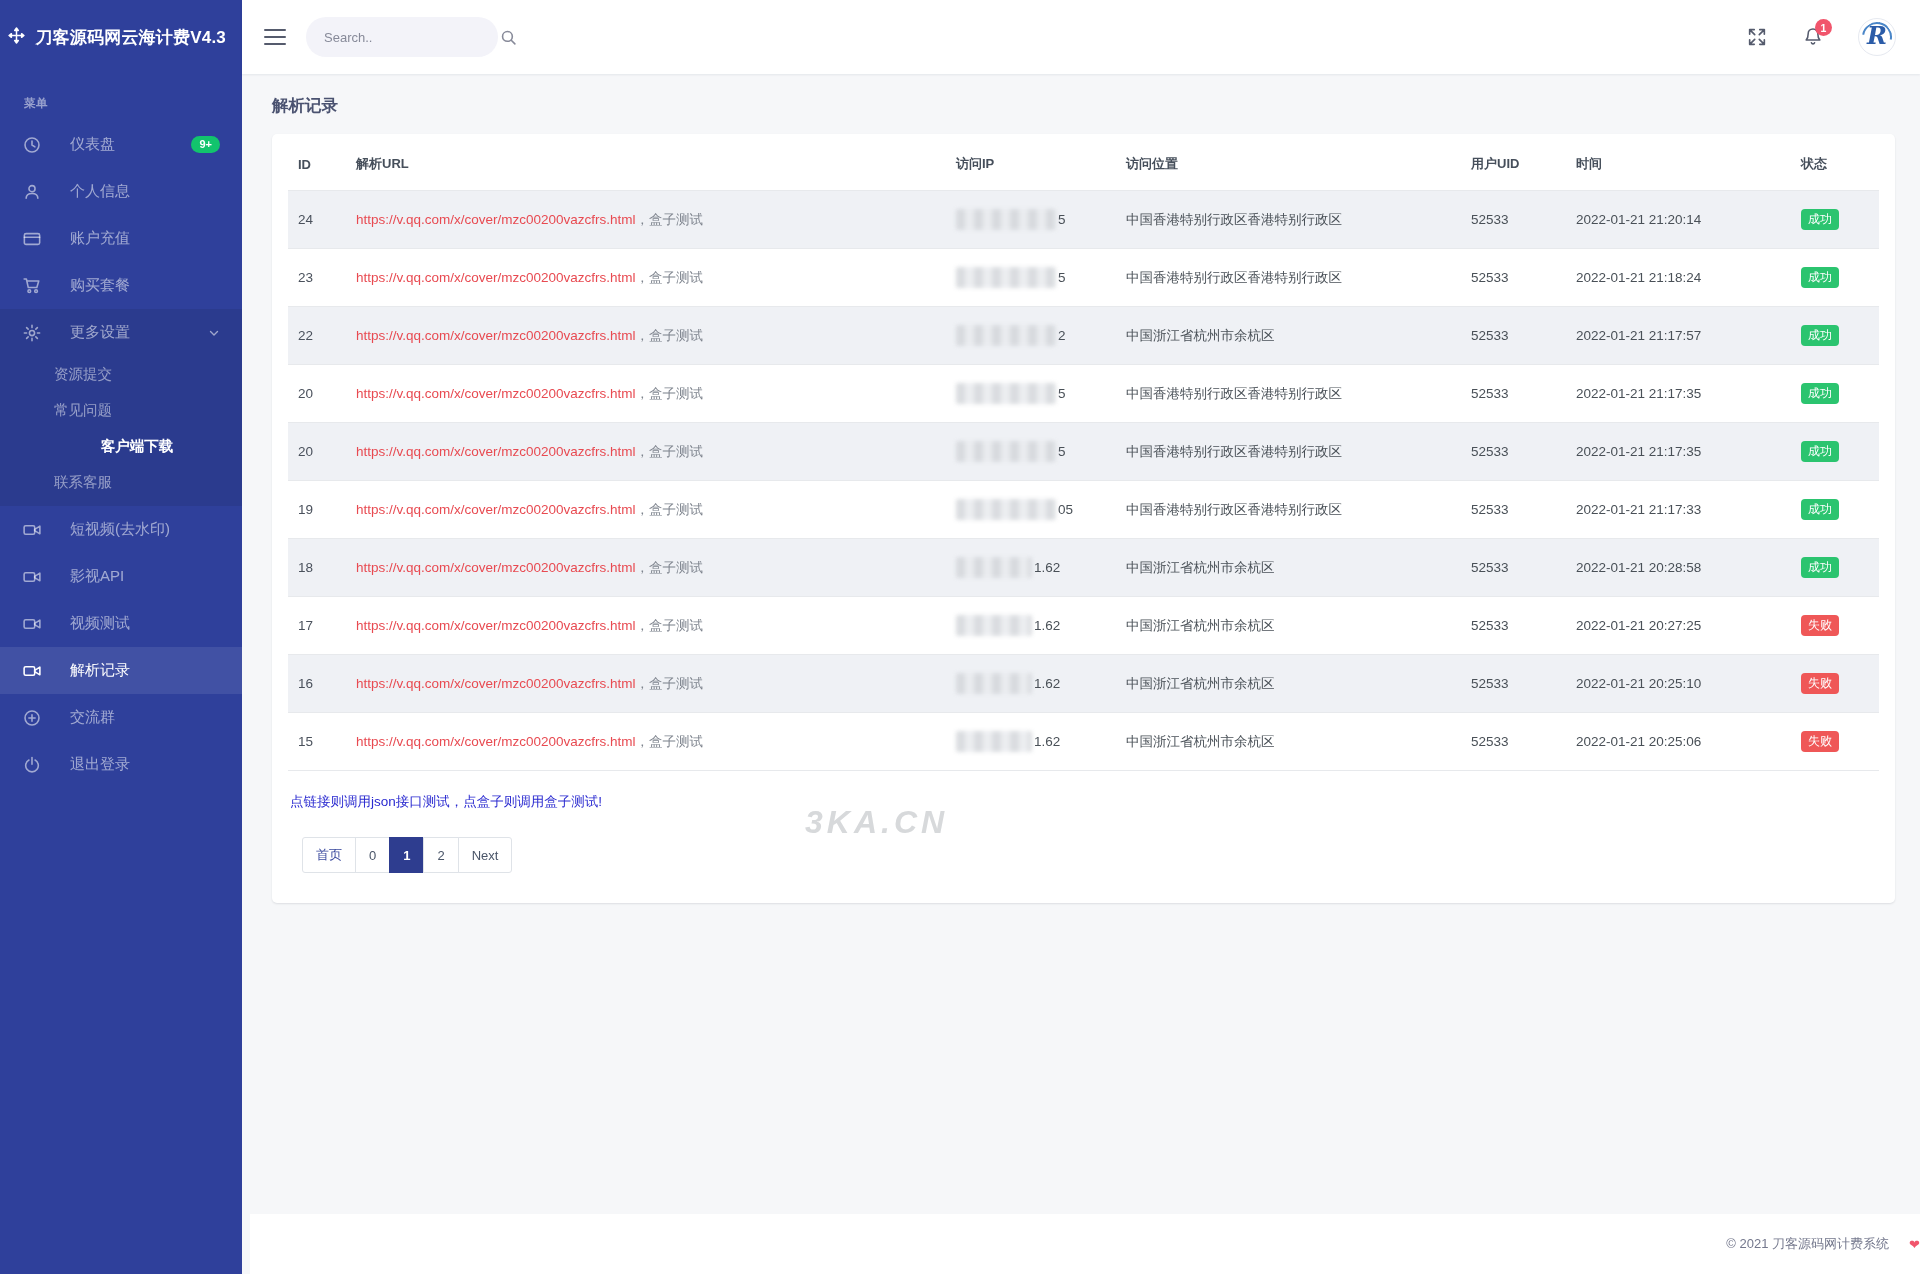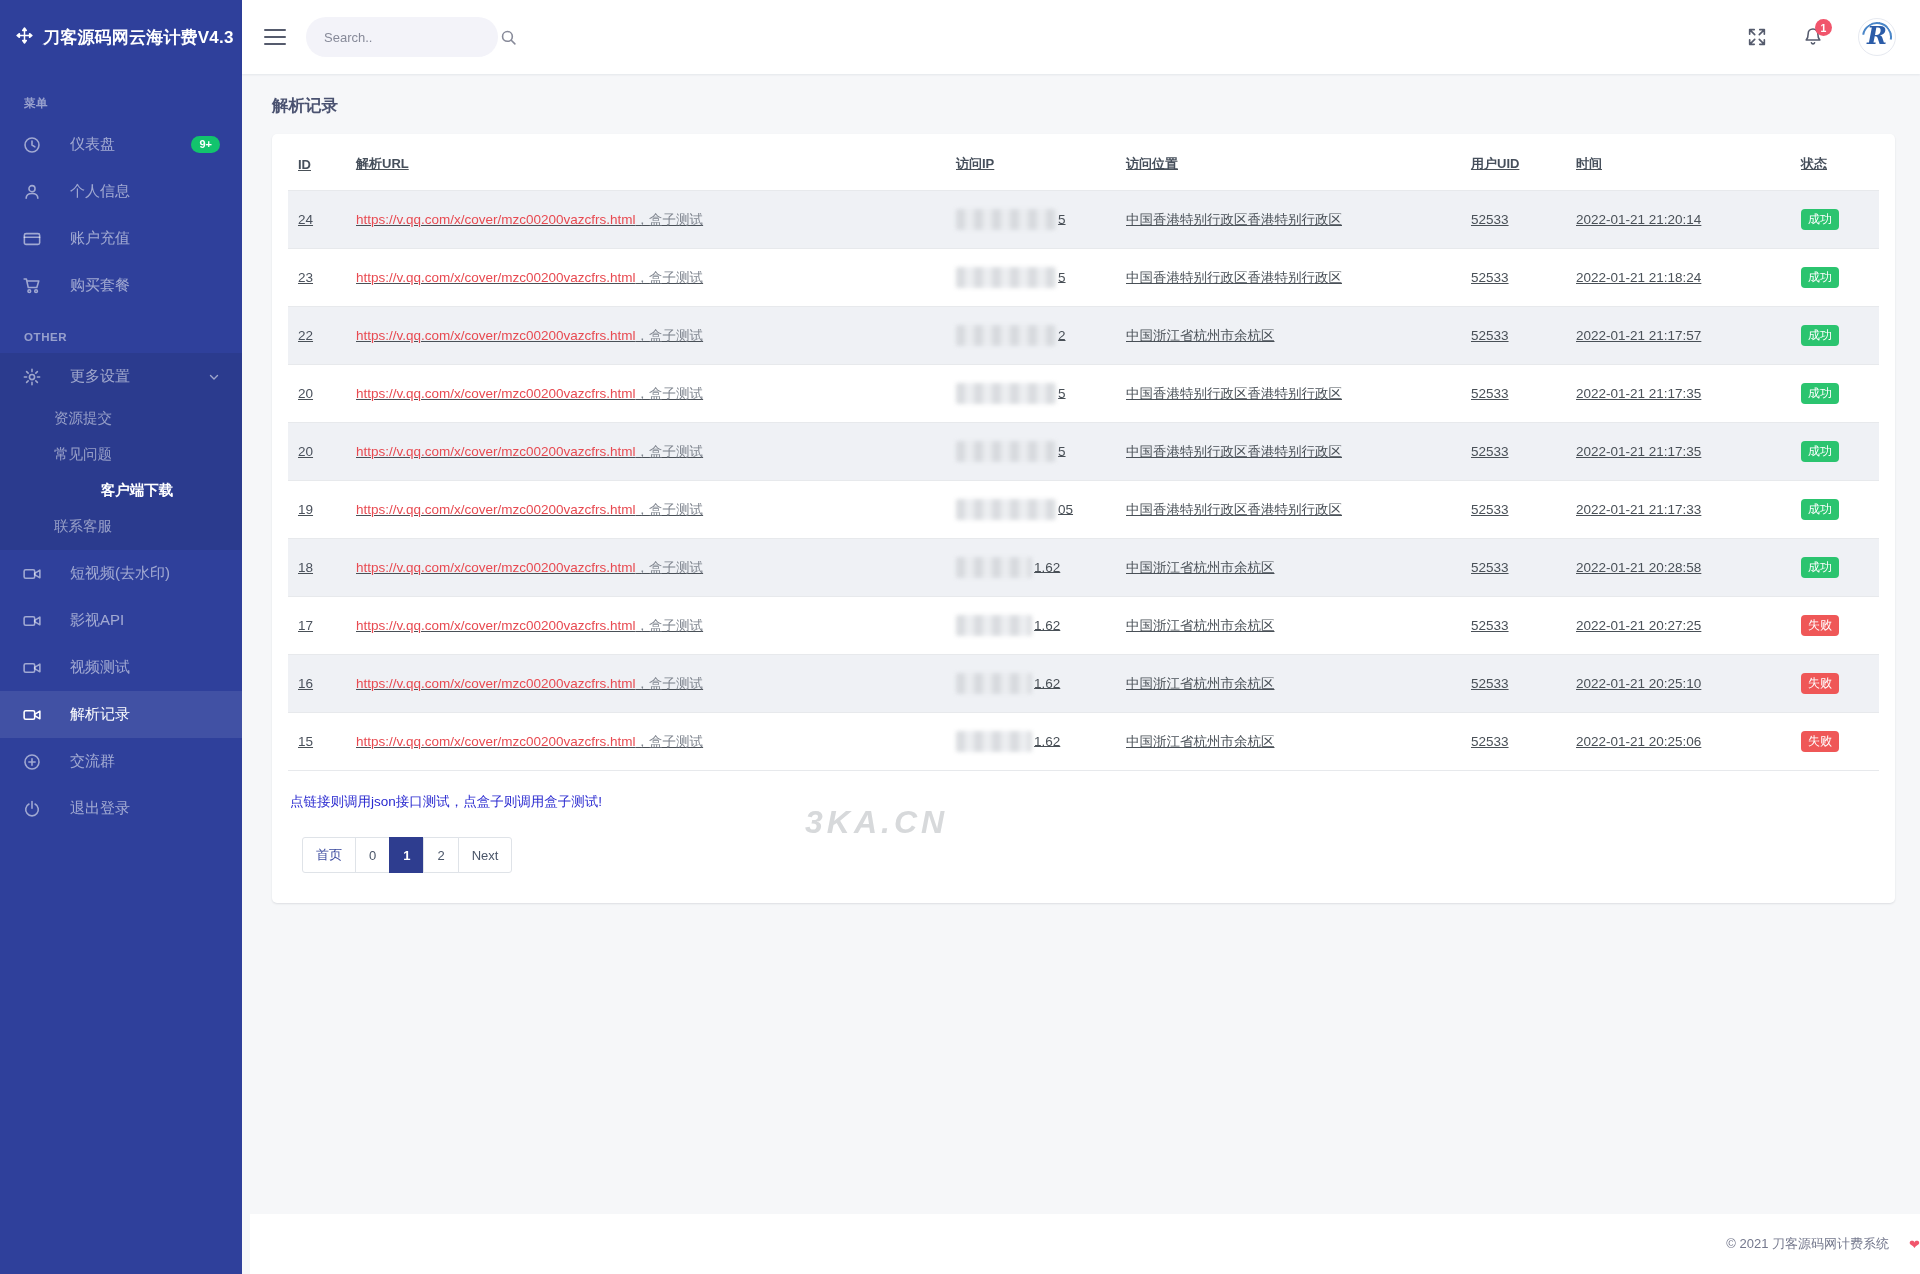--- a/index.html
+++ b/index.html
@@ -5,21 +5,21 @@
   * { box-sizing: border-box; margin: 0; padding: 0; }
   html,body { width:1920px; height:1274px; }
   body {
     font-family: "Liberation Sans","DejaVu Sans",sans-serif;
     background:#f6f7f9; color:#495057; overflow:hidden;
   }
   .layout { display:flex; width:1920px; height:1274px; }
 
   
   .sidebar { width:242px; min-width:242px; background:#2f409b; height:1274px; }
-  .brand { height:74px; display:flex; align-items:center; gap:10px; padding:0 16px; color:#fff; }
+  .brand { height:74px; display:flex; align-items:center; gap:10px; padding:0 16px; color:#fff;justify-content:flex-end; }
   .brand-title { font-size:17px; font-weight:bold; letter-spacing:.2px; white-space:nowrap; }
   .menu-label { padding:22px 24px 10px; font-size:11.5px; font-weight:bold; letter-spacing:.6px; color:rgba(255,255,255,.5); }
   .nav-item { display:flex; align-items:center; gap:29px; height:47px; padding:0 22px; font-size:15px; color:rgba(255,255,255,.55); cursor:pointer; }
   .nav-item .ic { width:19px; height:19px; display:flex; align-items:center; justify-content:center; }
   .nav-item.active { background:rgba(255,255,255,.09); color:#fff; }
   .badge-green { margin-left:auto; background:#12c46d; color:#fff; font-size:11px; font-weight:bold; padding:2px 8px; border-radius:9px; line-height:13px; }
   .submenu-wrap { background:rgba(0,0,0,.08); padding-bottom:6px; }
   .chev { margin-left:auto; display:flex; }
   .sub-item { display:flex; align-items:center; height:36px; padding:0 22px 0 54px; font-size:14.5px; color:rgba(255,255,255,.5); cursor:pointer; }
   .sub-item.active-sub { color:#fff; font-weight:bold;justify-content:center; }
@@ -37,21 +37,21 @@
   .icon-btn { color:#555b6d; cursor:pointer; display:flex; position:relative; }
   .noti-badge { position:absolute; top:-7px; right:-8px; min-width:17px; height:17px; border-radius:9px; background:#f1556c; color:#fff; font-size:10.5px; font-weight:bold; display:flex; align-items:center; justify-content:center; padding:0 4px; }
   .avatar { width:38px; height:38px; border-radius:50%; background:#fff; border:1px solid #e6e9f0; display:flex; align-items:center; justify-content:center; cursor:pointer; overflow:hidden; position:relative; }
   .logo-r { font-family:"DejaVu Serif","Liberation Serif",serif; font-style:italic; font-weight:bold; font-size:24px; color:#2b5ca8; line-height:1; transform:translateY(-1px); }
   .logo-swoosh { position:absolute; width:30px; height:30px; border:2px solid transparent; border-top-color:#4a86c8; border-right-color:#4a86c8; border-radius:50%; transform:rotate(-35deg); }
 
   .content { padding:0 25px 0 30px; }
   .page-title { font-size:16.5px; font-weight:600; color:#4a5270; margin:21px 0 17px 0; }
 
   .card { background:#fff; border-radius:5px; box-shadow:0 1px 2px rgba(56,65,74,.13); padding:4px 16px 30px; position:relative; }
-  table { width:100%; border-collapse:collapse; font-size:13.5px; table-layout:fixed;text-decoration:underline; }
+  table { width:100%; border-collapse:collapse; font-size:13.5px; table-layout:fixed; }
   thead th { text-align:left; font-size:13px; font-weight:bold; color:#464f5b; padding:17px 10px; border-bottom:1px solid #e7e9ec; }
   tbody td { padding:18px 10px; color:#495057; vertical-align:middle; white-space:nowrap; overflow:hidden; }
   tbody tr { border-bottom:1px solid #e7e9ec; }
   tbody tr:nth-child(odd) { background:#eff1f5; }
   .c-id { color:#4a515c; }
   .url-link { color:#e84a51; text-decoration:none; cursor:pointer; }
   .url-note { color:#7d838d; cursor:pointer; }
   .ip-blur { display:inline-block; vertical-align:middle; height:21px; width:100px; border-radius:2px; margin-right:2px;
     background:
       repeating-linear-gradient(90deg,#d4d7db 0 9px,#e9ebee 9px 18px),
@@ -127,21 +127,20 @@
       <span class="ic">
         <svg class="sic" width="18" height="18" viewBox="0 0 16 16">
             <path d="M1 1.8h2l1.7 7.6h7.6l1.7-5.8H4.1"></path>
             <circle cx="5.6" cy="12.6" r="1.2"></circle>
             <circle cx="11.6" cy="12.6" r="1.2"></circle>
           </svg>
       </span>
       <span>购买套餐</span>
     </div>
 
-    <div class="menu-label">OTHER</div>
 
     <div class="submenu-wrap">
       <div class="nav-item">
         <span class="ic">
           <svg class="sic" width="18" height="18" viewBox="0 0 16 16">
               <circle cx="8" cy="8" r="2.3"></circle>
               <path d="M8 1.2v2M8 12.8v2M1.2 8h2M12.8 8h2M3.2 3.2l1.4 1.4M11.4 11.4l1.4 1.4M12.8 3.2l-1.4 1.4M4.6 11.4l-1.4 1.4"></path>
             </svg>
         </span>
         <span>更多设置</span>

